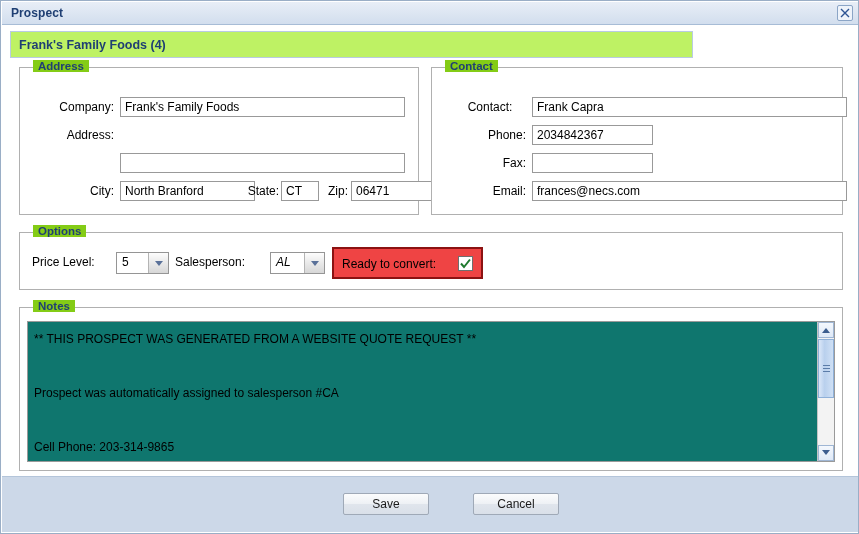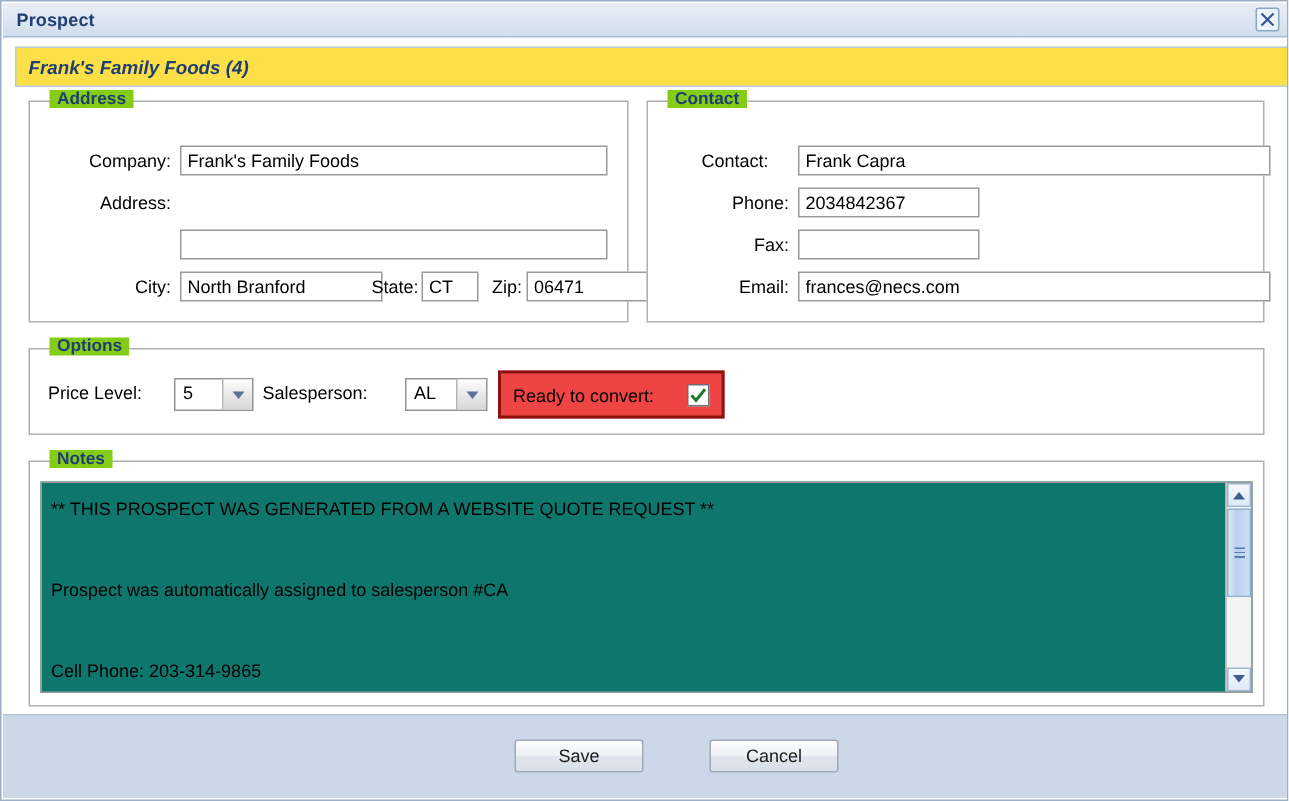--- a/index.html
+++ b/index.html
@@ -51,25 +51,24 @@
     border-radius: 2px;
     box-sizing: border-box;
     cursor: pointer;
   }
   .close-btn svg { display:block; margin: 2px 0 0 2px; }
 
   
   .subheader {
     position: absolute;
     left: 9px; top: 30px;
-    width: 849px; height: 27px;
-    background: #fde047;
+    width: 683px; height: 27px;
+    background: #bef264;
     border: 1px solid #b9cbe2;
     box-sizing: border-box;
-    font-style: italic;
   }
   .subheader-title {
     position: absolute;
     left: 8px; top: 6px;
     font-size: 12.5px;
     font-weight: bold;
     color: #1f3f73;
   }
   .subheader-meta {
     position: absolute;
@@ -174,21 +173,21 @@
   }
   .select-arrow::after {
     content: "";
     position: absolute;
     left: 6px; top: 8px;
     border-left: 4px solid transparent;
     border-right: 4px solid transparent;
     border-top: 5px solid #5a7199;
   }
   #sel-pricelevel  { left: 96px;  top: 19px; width: 53px; }
-  #sel-salesperson { left: 250px; top: 19px; width: 55px; }
+  #sel-salesperson { left: 250px; top: 19px; width: 55px; font-style: italic; }
 
   .convert-box {
     position: absolute;
     left: 312px; top: 14px;
     width: 151px; height: 32px;
     border: 2px solid #8c1212;
     box-sizing: border-box;
     background: #ef4444;
   }
   #lb-convert {

